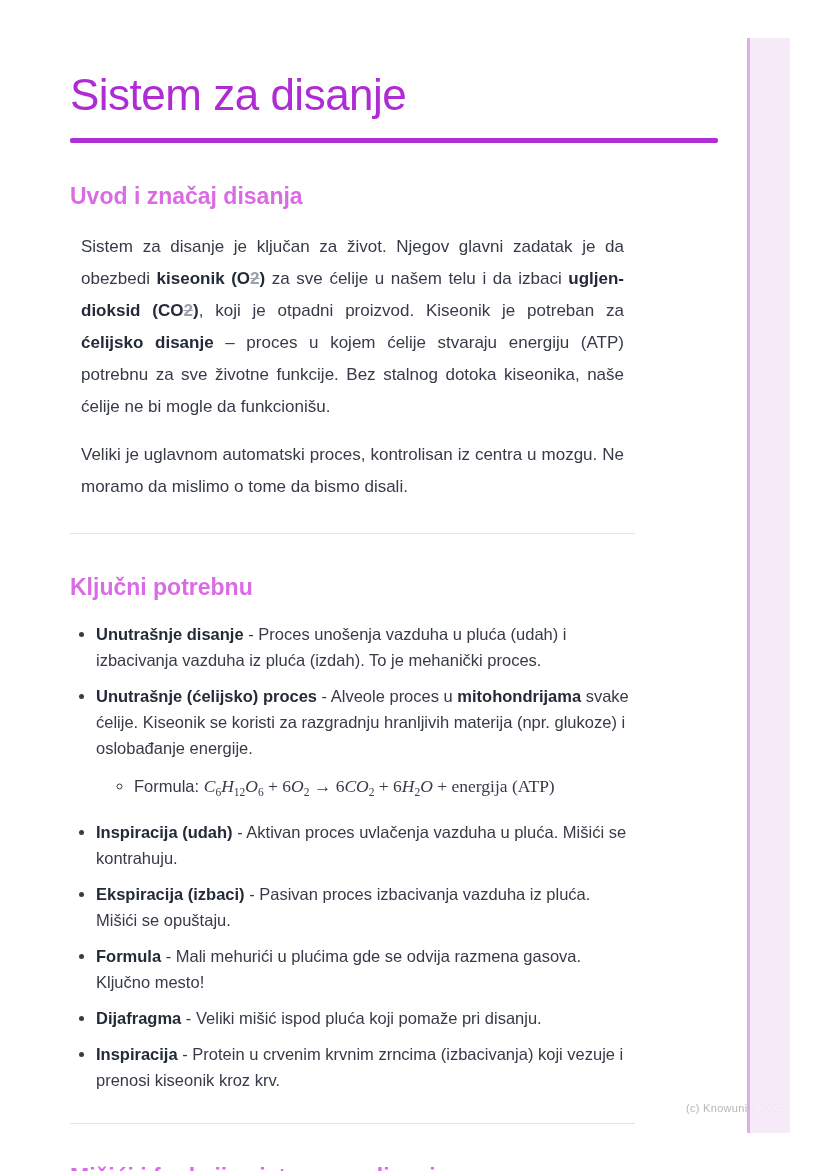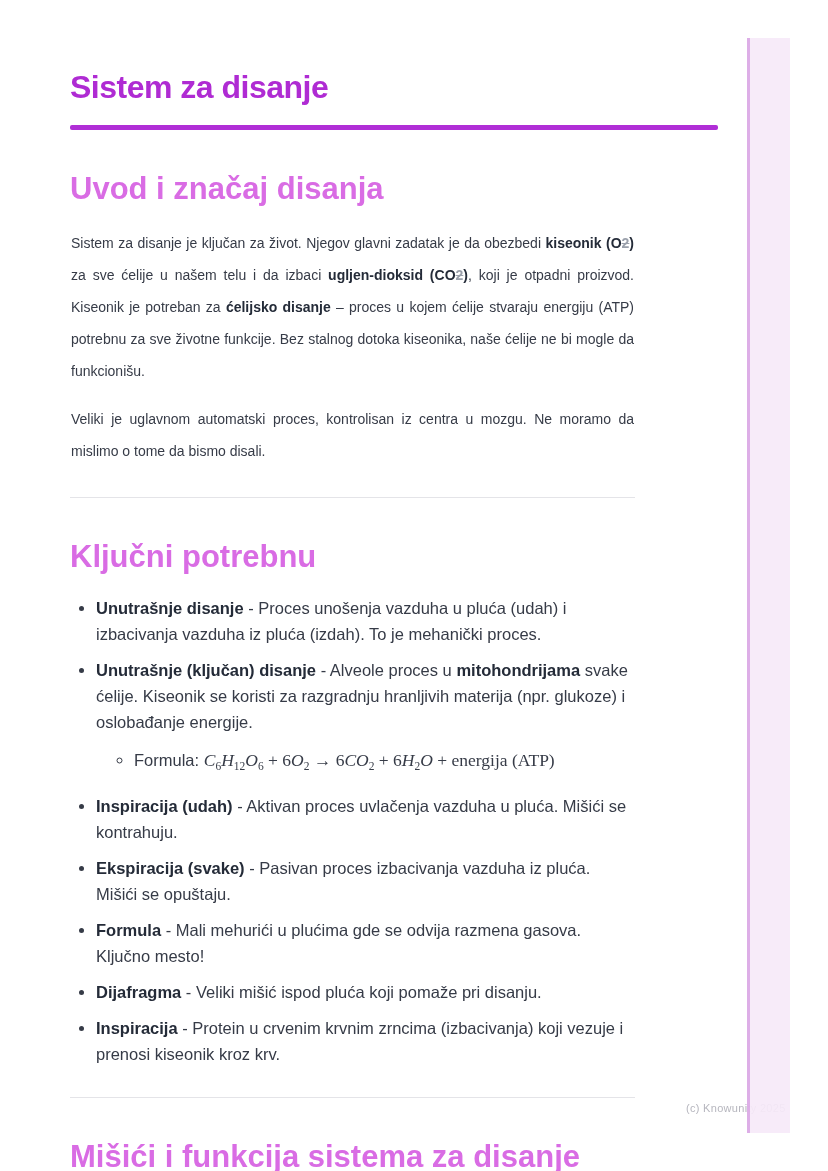--- a/index.html
+++ b/index.html
@@ -7,37 +7,37 @@
     position:relative;
     width:828px;height:1171px;
     background:#ffffff;
     overflow:hidden;
     font-family:"Liberation Sans","DejaVu Sans",sans-serif;
     color:var(--c-body,#363b47);
   }
   .content{position:absolute;left:70px;top:0;width:565px;}
   .doc-title{
     margin:70px 0 0 0;
-    font-size:32px;line-height:1.12;font-weight:700;
+    font-size:44px;line-height:1.12;font-weight:400;
     letter-spacing:-0.5px;
     color:var(--c-title,#af2bd3);
   }
   .title-rule{
     margin-top:19px;
     width:648px;height:5px;border-radius:2px;
     background:var(--c-rule,#b02ed6);
   }
   .section-heading{
     margin:40px 0 20px 0;
-    font-size:31px;line-height:1.2;font-weight:700;
+    font-size:23px;line-height:1.2;font-weight:700;
     color:var(--c-heading,#d96ce4);
   }
   .para{
-    margin:16px 1px;
-    font-size:14px;line-height:32px;
+    margin:16px 11px;
+    font-size:17px;line-height:32px;
     text-align:justify;
   }
   .divider{
     margin:30px 0 0 0;
     width:565px;height:1px;border:none;
     background:var(--c-divider,#e4e4e8);
   }
   .terms-list{
     margin:20px 0 26px 0;padding:0 0 0 26px;
     font-size:16.5px;line-height:26px;
@@ -82,27 +82,27 @@
     <p class="para"><span class="seg-n">Sistem za disanje je ključan za život. Njegov glavni zadatak je da obezbedi </span><span class="seg-b">kiseonik (O</span><span class="seg-bs">2</span><span class="seg-b">)</span><span class="seg-n"> za sve ćelije u našem telu i da izbaci </span><span class="seg-b">ugljen-dioksid (CO</span><span class="seg-bs">2</span><span class="seg-b">)</span><span class="seg-n">, koji je otpadni proizvod. Kiseonik je potreban za </span><span class="seg-b">ćelijsko disanje</span><span class="seg-n"> – proces u kojem ćelije stvaraju energiju (ATP) potrebnu za sve životne funkcije. Bez stalnog dotoka kiseonika, naše ćelije ne bi mogle da funkcionišu.</span></p>
     <p class="para"><span class="seg-n">Veliki je uglavnom automatski proces, kontrolisan iz centra u mozgu. Ne moramo da mislimo o tome da bismo disali.</span></p>
 
     <hr class="divider">
 
     <h2 class="section-heading">Ključni potrebnu</h2>
 
     <ul class="terms-list">
       <li><span class="seg-b">Unutrašnje disanje</span><span class="seg-n"> - Proces unošenja vazduha u pluća (udah) i izbacivanja vazduha iz pluća (izdah). To je mehanički proces.</span></li>
       <li>
-        <span><span class="seg-b">Unutrašnje (ključan) disanje</span><span class="seg-n"> - Alveole proces u </span><span class="seg-b">mitohondrijama</span><span class="seg-n"> svake ćelije. Kiseonik se koristi za razgradnju hranljivih materija (npr. glukoze) i oslobađanje energije.</span></span>
+        <span><span class="seg-b">Unutrašnje (ćelijsko) proces</span><span class="seg-n"> - Alveole proces u </span><span class="seg-b">mitohondrijama</span><span class="seg-n"> svake ćelije. Kiseonik se koristi za razgradnju hranljivih materija (npr. glukoze) i oslobađanje energije.</span></span>
         <ul class="sub-list">
           <li><span class="seg-n">Formula: </span><span class="seg-mi">C</span><span class="seg-ms">6</span><span class="seg-mi">H</span><span class="seg-ms">12</span><span class="seg-mi">O</span><span class="seg-ms">6</span><span class="seg-m"> + 6</span><span class="seg-mi">O</span><span class="seg-ms">2</span><span class="seg-m"> → 6</span><span class="seg-mi">CO</span><span class="seg-ms">2</span><span class="seg-m"> + 6</span><span class="seg-mi">H</span><span class="seg-ms">2</span><span class="seg-mi">O</span><span class="seg-m"> + energija (ATP)</span></li>
         </ul>
       </li>
       <li><span class="seg-b">Inspiracija (udah)</span><span class="seg-n"> - Aktivan proces uvlačenja vazduha u pluća. Mišići se kontrahuju.</span></li>
-      <li><span class="seg-b">Ekspiracija (svake)</span><span class="seg-n"> - Pasivan proces izbacivanja vazduha iz pluća. Mišići se opuštaju.</span></li>
+      <li><span class="seg-b">Ekspiracija (izbaci)</span><span class="seg-n"> - Pasivan proces izbacivanja vazduha iz pluća. Mišići se opuštaju.</span></li>
       <li><span class="seg-b">Formula</span><span class="seg-n"> - Mali mehurići u plućima gde se odvija razmena gasova. Ključno mesto!</span></li>
       <li><span class="seg-b">Dijafragma</span><span class="seg-n"> - Veliki mišić ispod pluća koji pomaže pri disanju.</span></li>
       <li><span class="seg-b">Inspiracija</span><span class="seg-n"> - Protein u crvenim krvnim zrncima (izbacivanja) koji vezuje i prenosi kiseonik kroz krv.</span></li>
     </ul>
 
     <hr class="divider">
 
     <h2 class="section-heading">Mišići i funkcija sistema za disanje</h2>
 
   </div>

